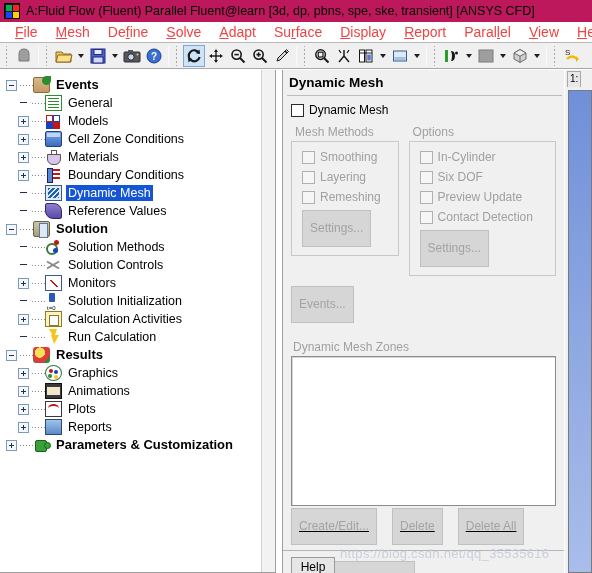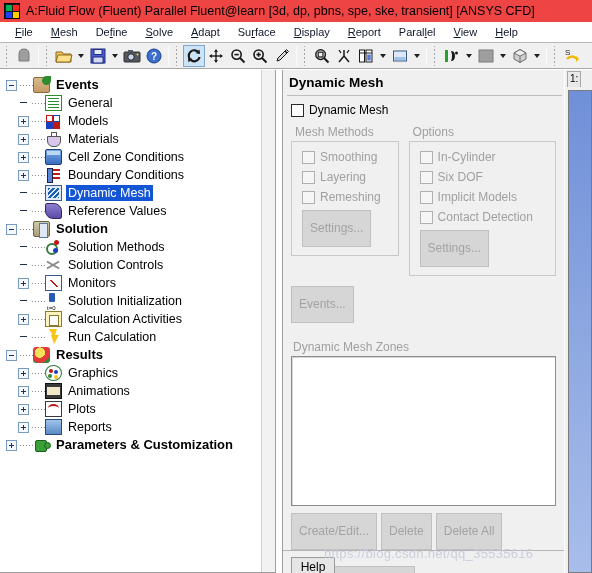--- a/index.html
+++ b/index.html
@@ -10,21 +10,21 @@
     background: #ffffff;
     font-family: "Liberation Sans", sans-serif;
     font-size: 12px;
     color: #000;
   }
   #app { position: relative; width: 592px; height: 573px; overflow: hidden; }
 
   
   .titlebar {
     height: 22px;
-    background: #ef4444;
+    background: #be185d;
     display: flex; align-items: center;
     padding-left: 4px;
     border-bottom: 0;
   }
   .title-icon {
     width: 16px; height: 16px; margin-right: 6px;
     background: #1a1a1a;
     position: relative; flex: 0 0 auto;
     border: 1px solid #000;
   }
@@ -41,22 +41,22 @@
   
   .menubar {
     height: 21px;
     background: #ffffff;
     display: flex; align-items: center;
     padding-left: 6px;
     border-bottom: 1px solid #b8b8b8;
   }
   .menu-item {
     padding: 1px 9px;
-    font-size: 11px;
-    color: #0f172a;
+    font-size: 14px;
+    color: #ef4444;
     cursor: default;
     white-space: nowrap;
   }
   .menu-item .mn { text-decoration: underline; }
 
   
   .toolbar {
     height: 26px;
     background: #f0f0f0;
     display: flex; align-items: center;
@@ -241,21 +241,21 @@
     white-space: nowrap;
   }
 
   .events-wrap { margin-top: 10px; }
   .dmz-label { font-size: 12px; color: #a0a0a0; margin: 17px 0 2px 2px; }
   .dmz-list {
     height: 150px; background: #ffffff;
     border: 1px solid #8c8c8c;
     box-shadow: inset 1px 1px 0 #d6d6d6;
   }
-  .dmz-btns { display: flex; gap: 4px; margin-top: 7px; }
+  .dmz-btns { display: flex; gap: 15px; margin-top: 2px; text-decoration: underline; }
   .bot-btns { margin-top: 16px; }
   .bot-btns .btn { display: block; margin-bottom: 1px; width: 124px; text-align: left; }
 
   .tp-footer-rule {
     position: absolute; left: 0; right: 0; bottom: 22px; height: 1px; background: #b5b5b5;
   }
   .help-btn {
     position: absolute; left: 8px; bottom: -4px;
     width: 44px; height: 20px;
     background: #e6e6e6; border: 1px solid #9a9a9a;
@@ -273,21 +273,21 @@
     font-size: 10px; padding: 0 2px; line-height: 14px; color: #000; white-space: nowrap;
   }
   .gfx-view {
     position: absolute; left: 3px; top: 20px; right: 0; bottom: 0;
     background: linear-gradient(180deg, #6f8fd8 0%, #8aa5e0 45%, #a8bdea 100%);
     border: 1px solid #7a7a7a;
   }
 
   
   .watermark {
-    position: absolute; left: 324px; top: 546px;
+    position: absolute; left: 340px; top: 546px;
     font-size: 13px; color: #c9cfdb; letter-spacing: .3px;
     white-space: nowrap; pointer-events: none;
     font-family: "Liberation Sans", sans-serif;
   }
 
   
   svg { display: block; }
 </style>
 </head>
 <body>
@@ -497,28 +497,28 @@
         </div>
         <div class="tnode lvl2">
           <div class="expander plus"></div>
           <div class="dots"></div>
           <div class="ticon ic-models"></div>
           <div class="tlabel">Models</div>
         </div>
         <div class="tnode lvl2">
           <div class="expander plus"></div>
           <div class="dots"></div>
+          <div class="ticon ic-cellzone"></div>
+          <div class="tlabel">Cell Zone Conditions</div>
+        </div>
+        <div class="tnode lvl2">
+          <div class="expander plus"></div>
+          <div class="dots"></div>
           <div class="ticon ic-materials"></div>
           <div class="tlabel">Materials</div>
-        </div>
-        <div class="tnode lvl2">
-          <div class="expander plus"></div>
-          <div class="dots"></div>
-          <div class="ticon ic-cellzone"></div>
-          <div class="tlabel">Cell Zone Conditions</div>
         </div>
         <div class="tnode lvl2">
           <div class="expander plus"></div>
           <div class="dots"></div>
           <div class="ticon ic-bc"></div>
           <div class="tlabel">Boundary Conditions</div>
         </div>
         <div class="tnode lvl2 sel">
           <div class="expander none"></div>
           <div class="dots"></div>
@@ -657,21 +657,21 @@
               <div class="g-item">
                 <div class="chk dis"></div>
                 <div class="chk-lbl dis">In-Cylinder</div>
               </div>
               <div class="g-item">
                 <div class="chk dis"></div>
                 <div class="chk-lbl dis">Six DOF</div>
               </div>
               <div class="g-item">
                 <div class="chk dis"></div>
-                <div class="chk-lbl dis">Implicit Models</div>
+                <div class="chk-lbl dis">Preview Update</div>
               </div>
               <div class="g-item">
                 <div class="chk dis"></div>
                 <div class="chk-lbl dis">Contact Detection</div>
               </div>
               <div class="btn">Settings...</div>
             </div>
           </div>
 
         </div>

